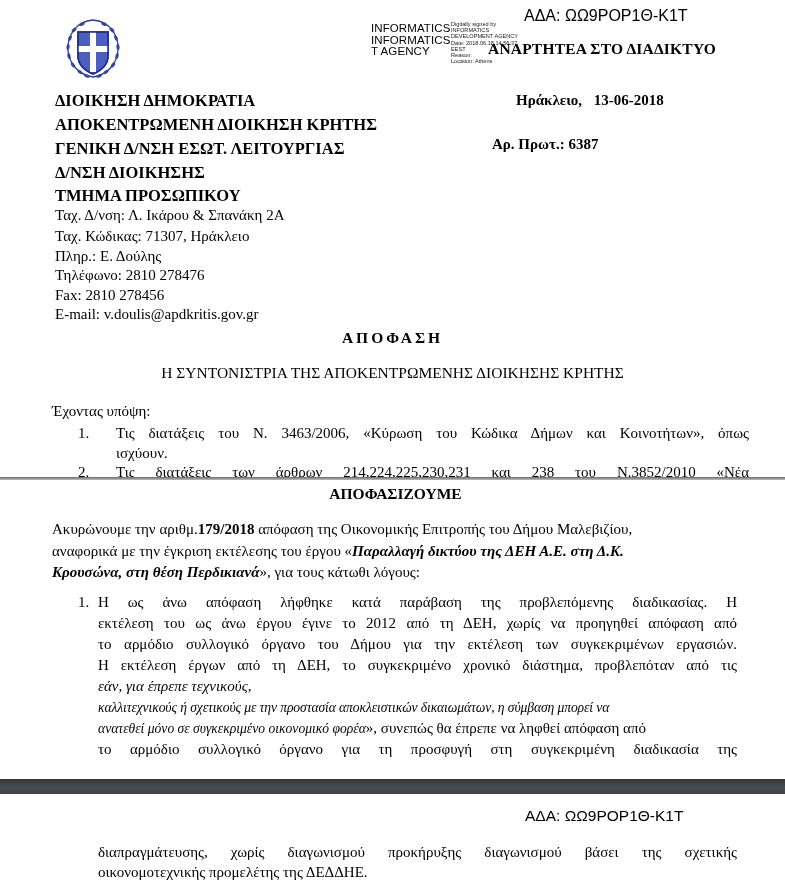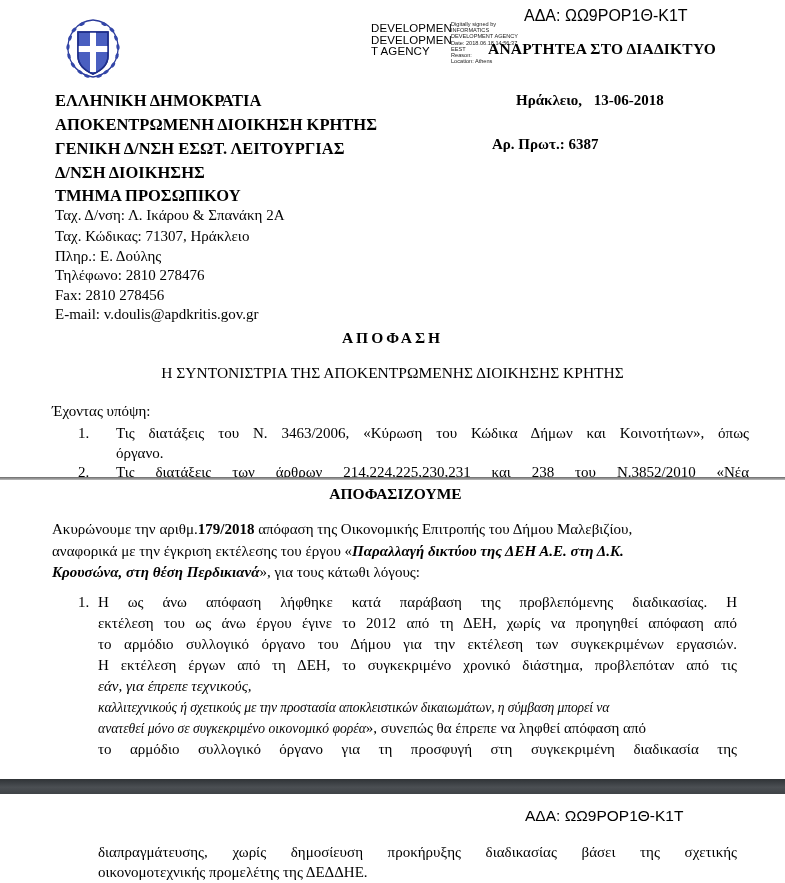--- a/index.html
+++ b/index.html
@@ -74,31 +74,31 @@
       <ellipse cx="42" cy="8" rx="3" ry="1.6" transform="rotate(25 42 8)"></ellipse>
     </g>
 
     <path d="M16 16 H46 V40 C46 50 38 55 31 58 C24 55 16 50 16 40 Z" fill="#4a5fc0" stroke="#1f2f8a" stroke-width="1.5"></path>
     <rect x="28" y="16" width="6" height="40" fill="#ffffff"></rect>
     <rect x="16" y="30" width="30" height="6" fill="#ffffff"></rect>
     <path d="M16 16 H46 V40 C46 50 38 55 31 58 C24 55 16 50 16 40 Z" fill="none" stroke="#1f2f8a" stroke-width="1.5"></path>
   </svg>
 </div>
 
-<div class="abs sans" id="sig-org">DEVELOPMEN DEVELOPMEN T AGENCY</div>
+<div class="abs sans" id="sig-org">INFORMATICS INFORMATICS T AGENCY</div>
 <div class="abs sans" id="sig-details">Digitally signed by
 INFORMATICS
 DEVELOPMENT AGENCY
 Date: 2018.06.18 14:56:37
 EEST
 Reason:
 Location: Athens</div>
 <div class="abs serif" id="post-online">ΑΝΑΡΤΗΤΕΑ ΣΤΟ ΔΙΑΔΙΚΤΥΟ</div>
 
-<div class="abs serif hdr" style="top:91px">ΕΛΛΗΝΙΚΗ ΔΗΜΟΚΡΑΤΙΑ</div>
+<div class="abs serif hdr" style="top:91px">ΔΙΟΙΚΗΣΗ ΔΗΜΟΚΡΑΤΙΑ</div>
 <div class="abs serif hdr" style="top:115px">ΑΠΟΚΕΝΤΡΩΜΕΝΗ ΔΙΟΙΚΗΣΗ ΚΡΗΤΗΣ</div>
 <div class="abs serif hdr" style="top:139px">ΓΕΝΙΚΗ Δ/ΝΣΗ ΕΣΩΤ. ΛΕΙΤΟΥΡΓΙΑΣ</div>
 <div class="abs serif hdr" style="top:163px">Δ/ΝΣΗ ΔΙΟΙΚΗΣΗΣ</div>
 <div class="abs serif hdr" style="top:186px">ΤΜΗΜΑ ΠΡΟΣΩΠΙΚΟΥ</div>
 
 <div class="abs serif contact" style="top:207px">Ταχ. Δ/νση: Λ. Ικάρου &amp; Σπανάκη 2Α</div>
 <div class="abs serif contact" style="top:228px">Ταχ. Κώδικας: 71307, Ηράκλειο</div>
 <div class="abs serif contact" style="top:248px">Πληρ.: Ε. Δούλης</div>
 <div class="abs serif contact" style="top:267px">Τηλέφωνο: 2810 278476</div>
 <div class="abs serif contact" style="top:287px">Fax: 2810 278456</div>
@@ -107,21 +107,21 @@
 <div class="abs serif" id="place-date">Ηράκλειο,   13-06-2018</div>
 <div class="abs serif" id="prot-no">Αρ. Πρωτ.: 6387</div>
 
 <div class="abs serif" id="decision-title">ΑΠΟΦΑΣΗ</div>
 <div class="abs serif" id="decision-sub">Η ΣΥΝΤΟΝΙΣΤΡΙΑ ΤΗΣ ΑΠΟΚΕΝΤΡΩΜΕΝΗΣ ΔΙΟΙΚΗΣΗΣ ΚΡΗΤΗΣ</div>
 
 <div class="abs serif" id="considering">Έχοντας υπόψη:</div>
 
 <div class="abs serif li-num" style="left:78px; top:425px">1.</div>
 <div class="justify-line serif li-text" style="left:104px; top:425px; width:633px">Τις διατάξεις του Ν. 3463/2006, «Κύρωση του Κώδικα Δήμων και Κοινοτήτων», όπως</div>
-<div class="abs serif li-text" style="left:104px; top:445px">όργανο.</div>
+<div class="abs serif li-text" style="left:104px; top:445px">ισχύουν.</div>
 
 <div class="abs serif li-num" style="left:78px; top:464px; height:13px; overflow:hidden">2.</div>
 <div class="justify-line serif li-text" style="left:104px; top:464px; width:633px; height:13px">Τις διατάξεις των άρθρων 214,224,225,230,231 και 238 του Ν.3852/2010 «Νέα</div>
 
 <div id="sep-1"></div>
 
 <div class="abs serif" id="we-decide">ΑΠΟΦΑΣΙΖΟΥΜΕ</div>
 
 <div class="abs serif para" style="left:52px; top:521px">
   <span>Ακυρώνουμε την αριθμ.</span><span class="b">179/2018</span><span> απόφαση της Οικονομικής Επιτροπής του Δήμου Μαλεβιζίου,</span>
@@ -143,14 +143,14 @@
 </div>
 <div class="abs serif i" style="left:98px; top:700px; font-size:13.6px; letter-spacing:-0.1px">καλλιτεχνικούς ή σχετικούς με την προστασία αποκλειστικών δικαιωμάτων, η σύμβαση μπορεί να</div>
 <div class="abs serif para" style="left:98px; top:720px">
   <span class="i" style="font-size:13.6px">ανατεθεί μόνο σε συγκεκριμένο οικονομικό φορέα</span><span>», συνεπώς θα έπρεπε να ληφθεί απόφαση από</span>
 </div>
 <div class="justify-line serif para" style="left:98px; top:741px; width:639px">το αρμόδιο συλλογικό όργανο για τη προσφυγή στη συγκεκριμένη διαδικασία της</div>
 
 <div id="sep-2"></div>
 
 <div class="abs sans" id="ada-bottom">ΑΔΑ: ΩΩ9ΡΟΡ1Θ-Κ1Τ</div>
-<div class="justify-line serif para" style="left:98px; top:844px; width:639px">διαπραγμάτευσης, χωρίς δημοσίευση προκήρυξης διαδικασίας βάσει της σχετικής</div>
+<div class="justify-line serif para" style="left:98px; top:844px; width:639px">διαπραγμάτευσης, χωρίς διαγωνισμού προκήρυξης διαγωνισμού βάσει της σχετικής</div>
 <div class="abs serif para" style="left:98px; top:864px">οικονομοτεχνικής προμελέτης της ΔΕΔΔΗΕ.</div>
 
 </body></html>

